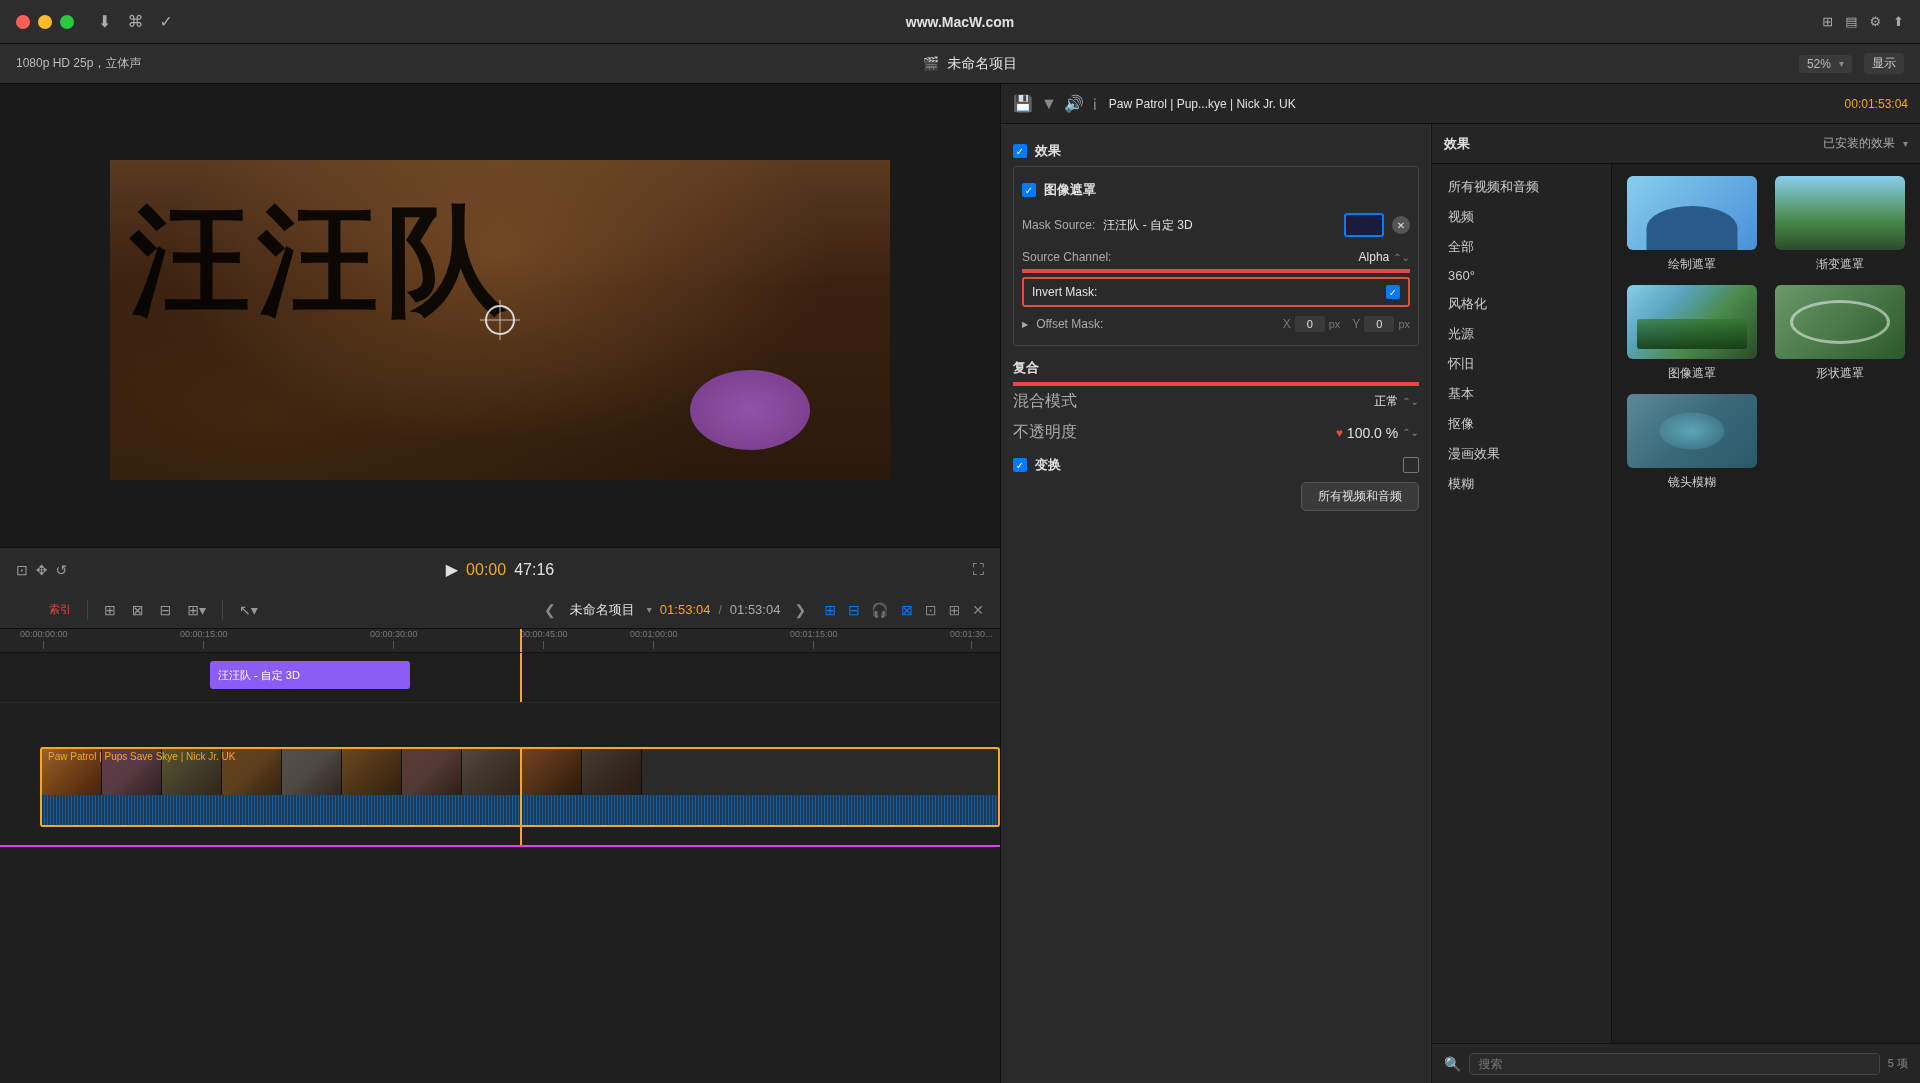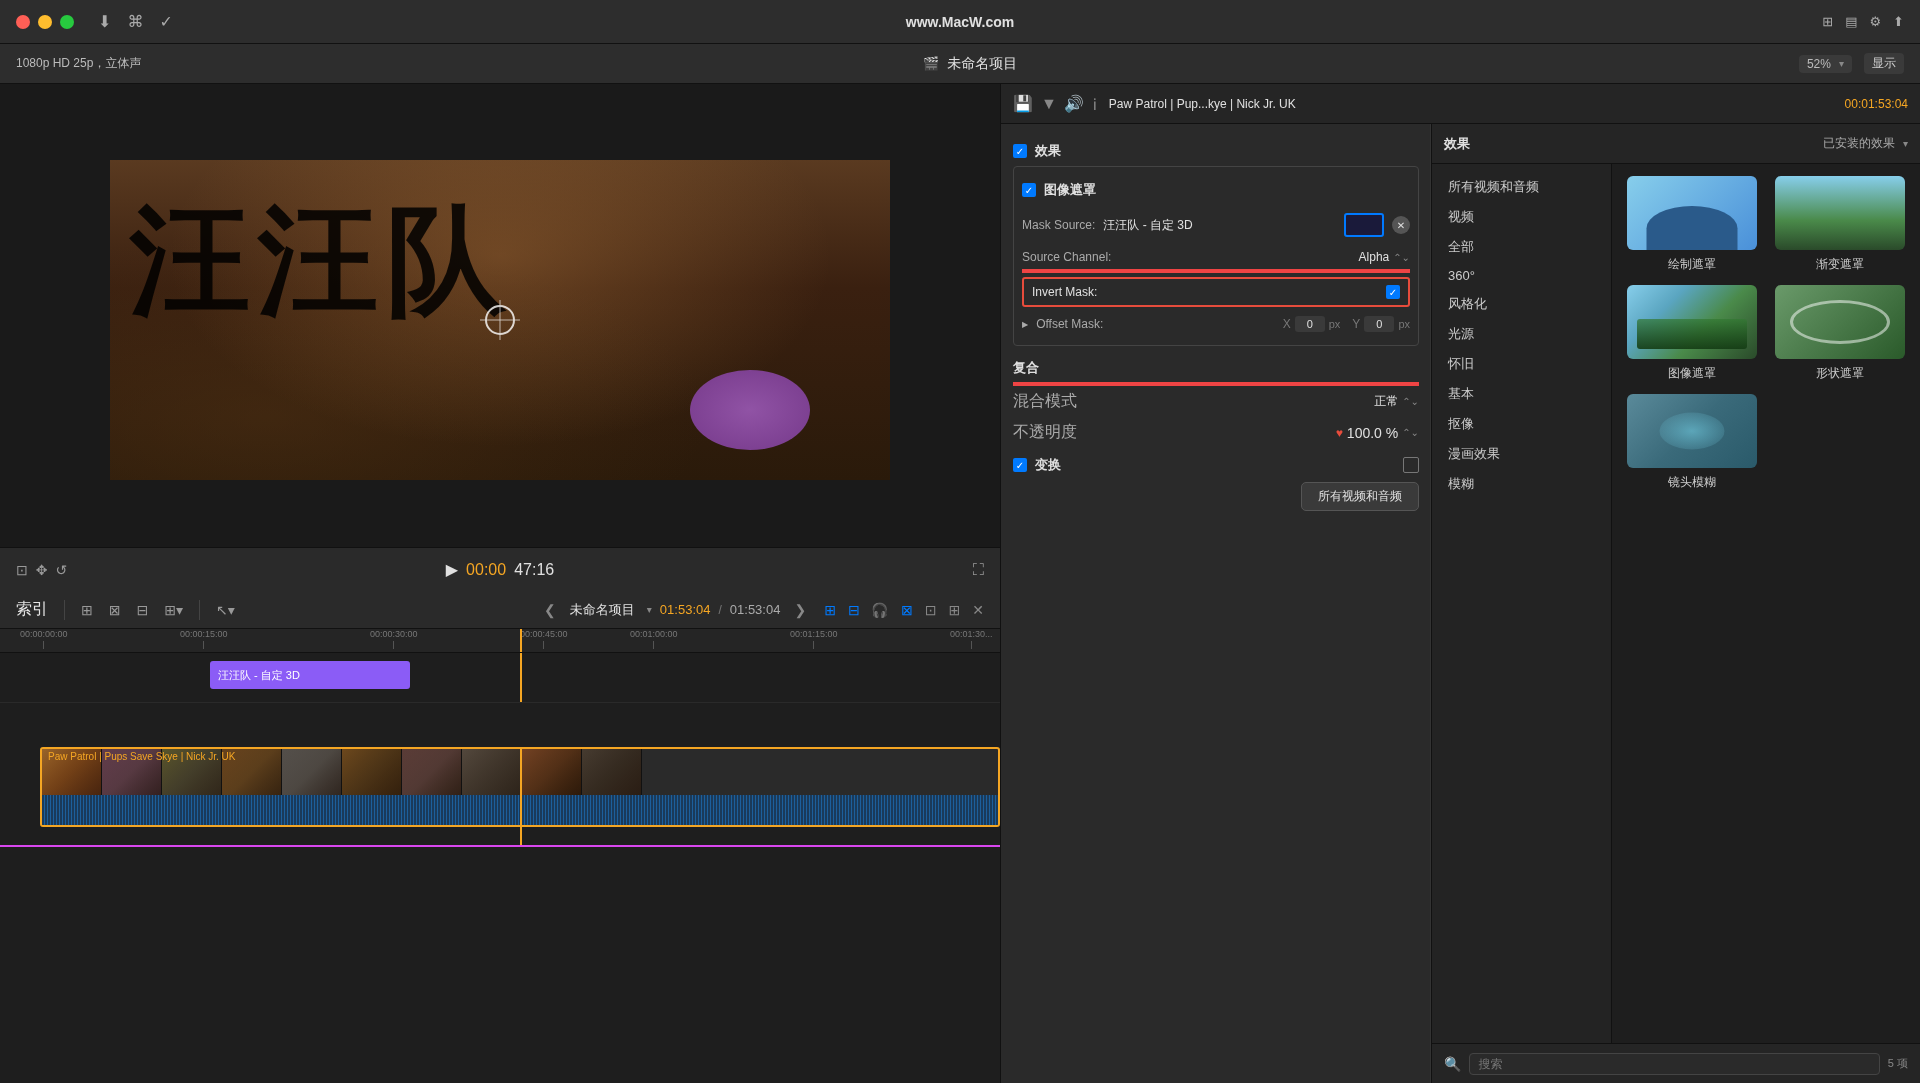--- a/index.html
+++ b/index.html
@@ -262,23 +262,24 @@
     .timeline-toolbar {
       height: 38px;
       background: #2a2a2a;
       display: flex;
       align-items: center;
       padding: 0 12px;
       gap: 8px;
       border-bottom: 1px solid #111;
     }
     .tl-tb-label {
-      font-size: 16px;
-      color: #e5e5e5;
+      font-size: 11px;
+      color: #ef4444;
       padding: 0 4px;
+      margin-left: 33px;
     }
     .tl-tb-btn {
       color: #999;
       cursor: pointer;
       font-size: 14px;
       padding: 2px 4px;
     }
     .tl-tb-sep {
       width: 1px;
       height: 20px;

